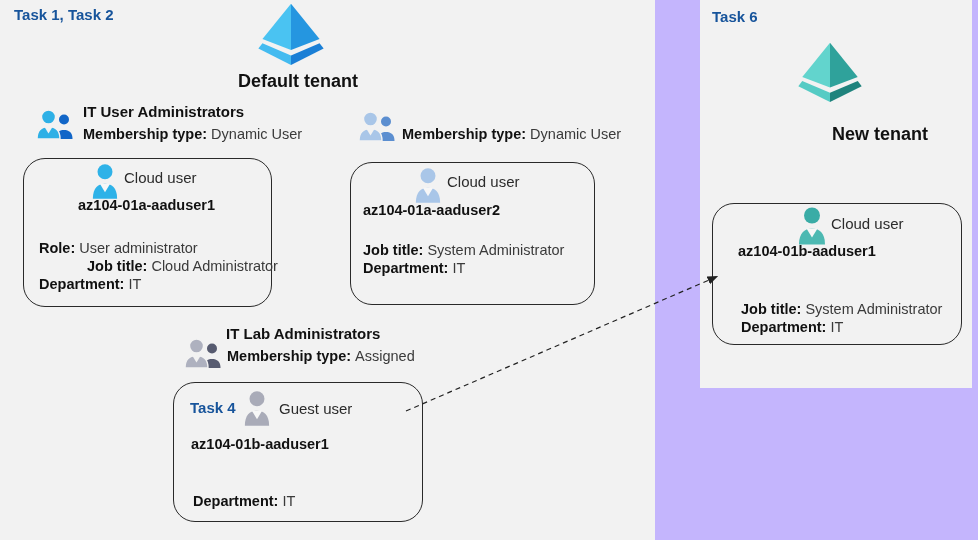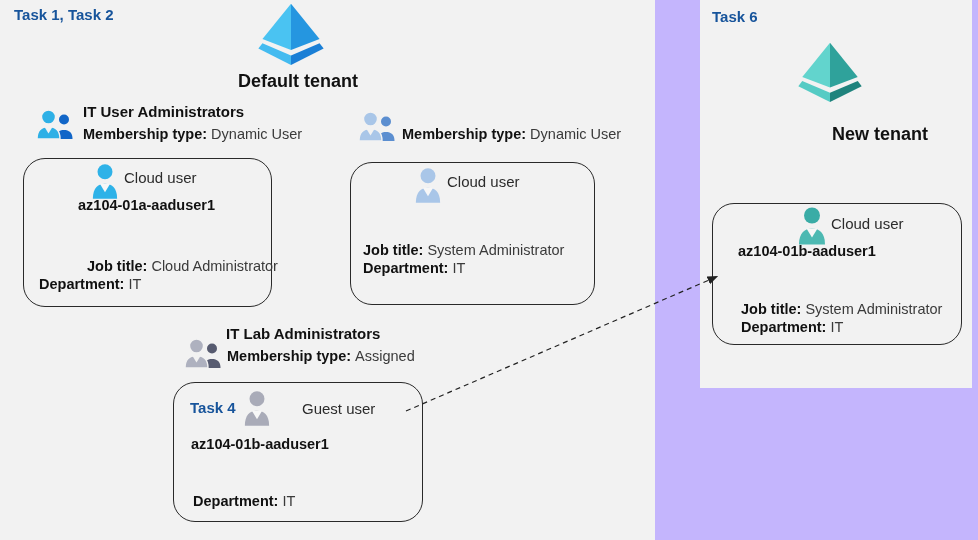--- a/index.html
+++ b/index.html
@@ -76,37 +76,41 @@
   <div class="card" style="left:23px;top:158px;width:249px;height:149px;">
     <div class="abs" style="left:67px;top:4px;width:28px;height:36px;">
       <svg width="28" height="36" viewBox="0 0 30 38">
         <circle cx="15" cy="9" r="8" fill="#2eb2e8"></circle>
         <path d="M2,38 C2,26 8,22 15,22 C22,22 28,26 28,38 Z" fill="#2eb2e8"></path>
         <polygon points="15,22 9.5,22 15,31 20.5,22" fill="#f7f7f7"></polygon>
       </svg>
     </div>
     <div class="abs user-type" style="left:100px;top:10px;">Cloud user</div>
     <div class="abs user-name" style="left:15px;top:38px;margin-left:39px;">az104-01a-aaduser1</div>
+    <div class="abs kv" style="left:15px;top:81px;">
+      <b>Role:</b><span>User administrator</span>
+    </div>
     <div class="abs kv" style="left:15px;top:99px;margin-left:48px;">
       <b>Job title:</b><span>Cloud Administrator</span>
     </div>
     <div class="abs kv" style="left:15px;top:117px;">
       <b>Department:</b><span>IT</span>
     </div>
   </div>
 
   <div class="card" style="left:350px;top:162px;width:245px;height:143px;">
     <div class="abs" style="left:63px;top:4px;width:28px;height:36px;">
       <svg width="28" height="36" viewBox="0 0 30 38">
         <circle cx="15" cy="9" r="8" fill="#a9c6e8"></circle>
         <path d="M2,38 C2,26 8,22 15,22 C22,22 28,26 28,38 Z" fill="#a9c6e8"></path>
         <polygon points="15,22 9.5,22 15,31 20.5,22" fill="#f7f7f7"></polygon>
       </svg>
     </div>
     <div class="abs user-type" style="left:96px;top:10px;">Cloud user</div>
+    <div class="abs user-name" style="left:12px;top:39px;">az104-01a-aaduser2</div>
     <div class="abs kv" style="left:12px;top:79px;">
       <b>Job title:</b><span>System Administrator</span>
     </div>
     <div class="abs kv" style="left:12px;top:97px;">
       <b>Department:</b><span>IT</span>
     </div>
   </div>
 
   <div class="abs" style="left:184px;top:338px;width:38px;height:32px;">
     <svg width="38" height="32" viewBox="0 0 38 32">
@@ -124,21 +128,21 @@
 
   <div class="card" style="left:173px;top:382px;width:250px;height:140px;text-decoration:underline;">
     <div class="abs task-label" style="left:16px;top:16px;">Task 4</div>
     <div class="abs" style="left:69px;top:7px;width:28px;height:36px;">
       <svg width="28" height="36" viewBox="0 0 30 38">
         <circle cx="15" cy="9" r="8" fill="#a9abb8"></circle>
         <path d="M2,38 C2,26 8,22 15,22 C22,22 28,26 28,38 Z" fill="#a9abb8"></path>
         <polygon points="15,22 9.5,22 15,31 20.5,22" fill="#f7f7f7"></polygon>
       </svg>
     </div>
-    <div class="abs user-type" style="left:105px;top:17px;margin-left:23px;">Guest user</div>
+    <div class="abs user-type" style="left:105px;top:17px;">Guest user</div>
     <div class="abs user-name" style="left:17px;top:53px;">az104-01b-aaduser1</div>
     <div class="abs kv" style="left:19px;top:110px;">
       <b>Department:</b><span>IT</span>
     </div>
   </div>
 
   <div class="abs task-label" style="left:712px;top:8px;">Task 6</div>
 
   <div class="abs" style="left:797px;top:38px;width:66px;height:70px;">
     <svg width="66" height="70" viewBox="0 0 100 92">

